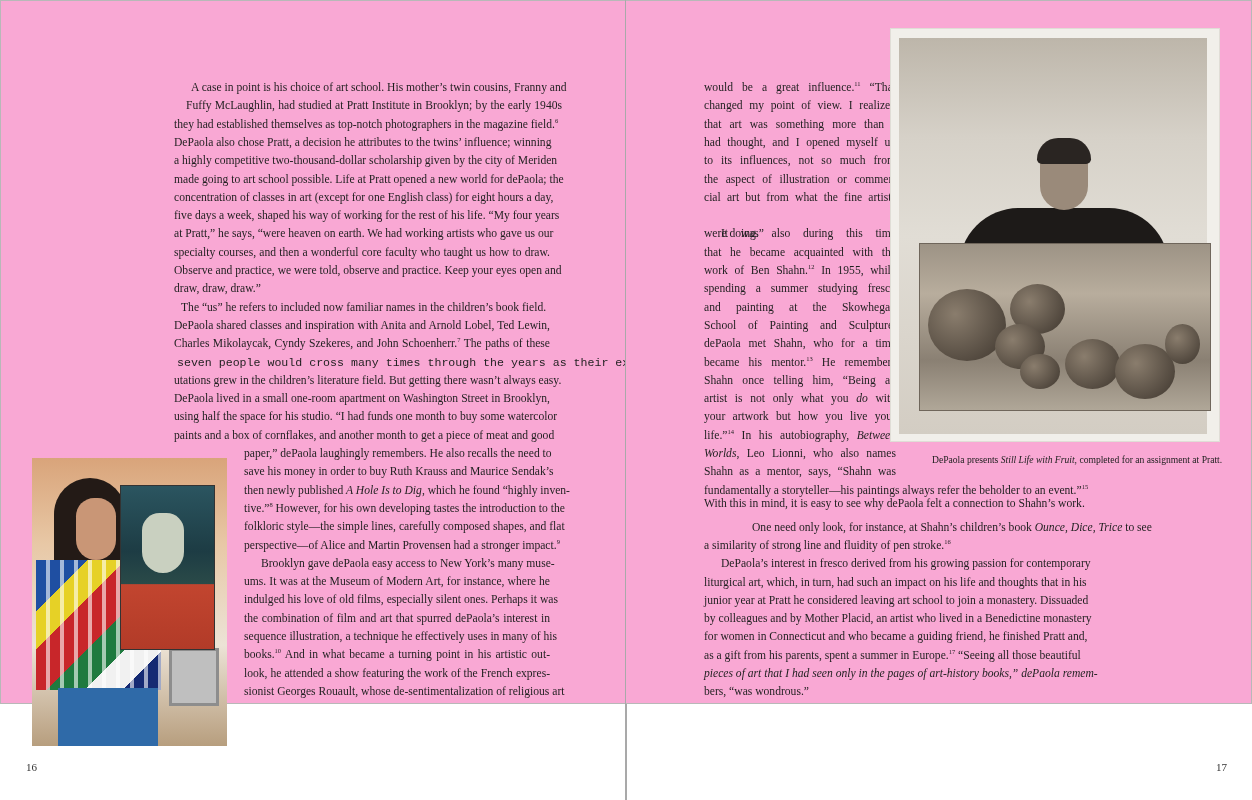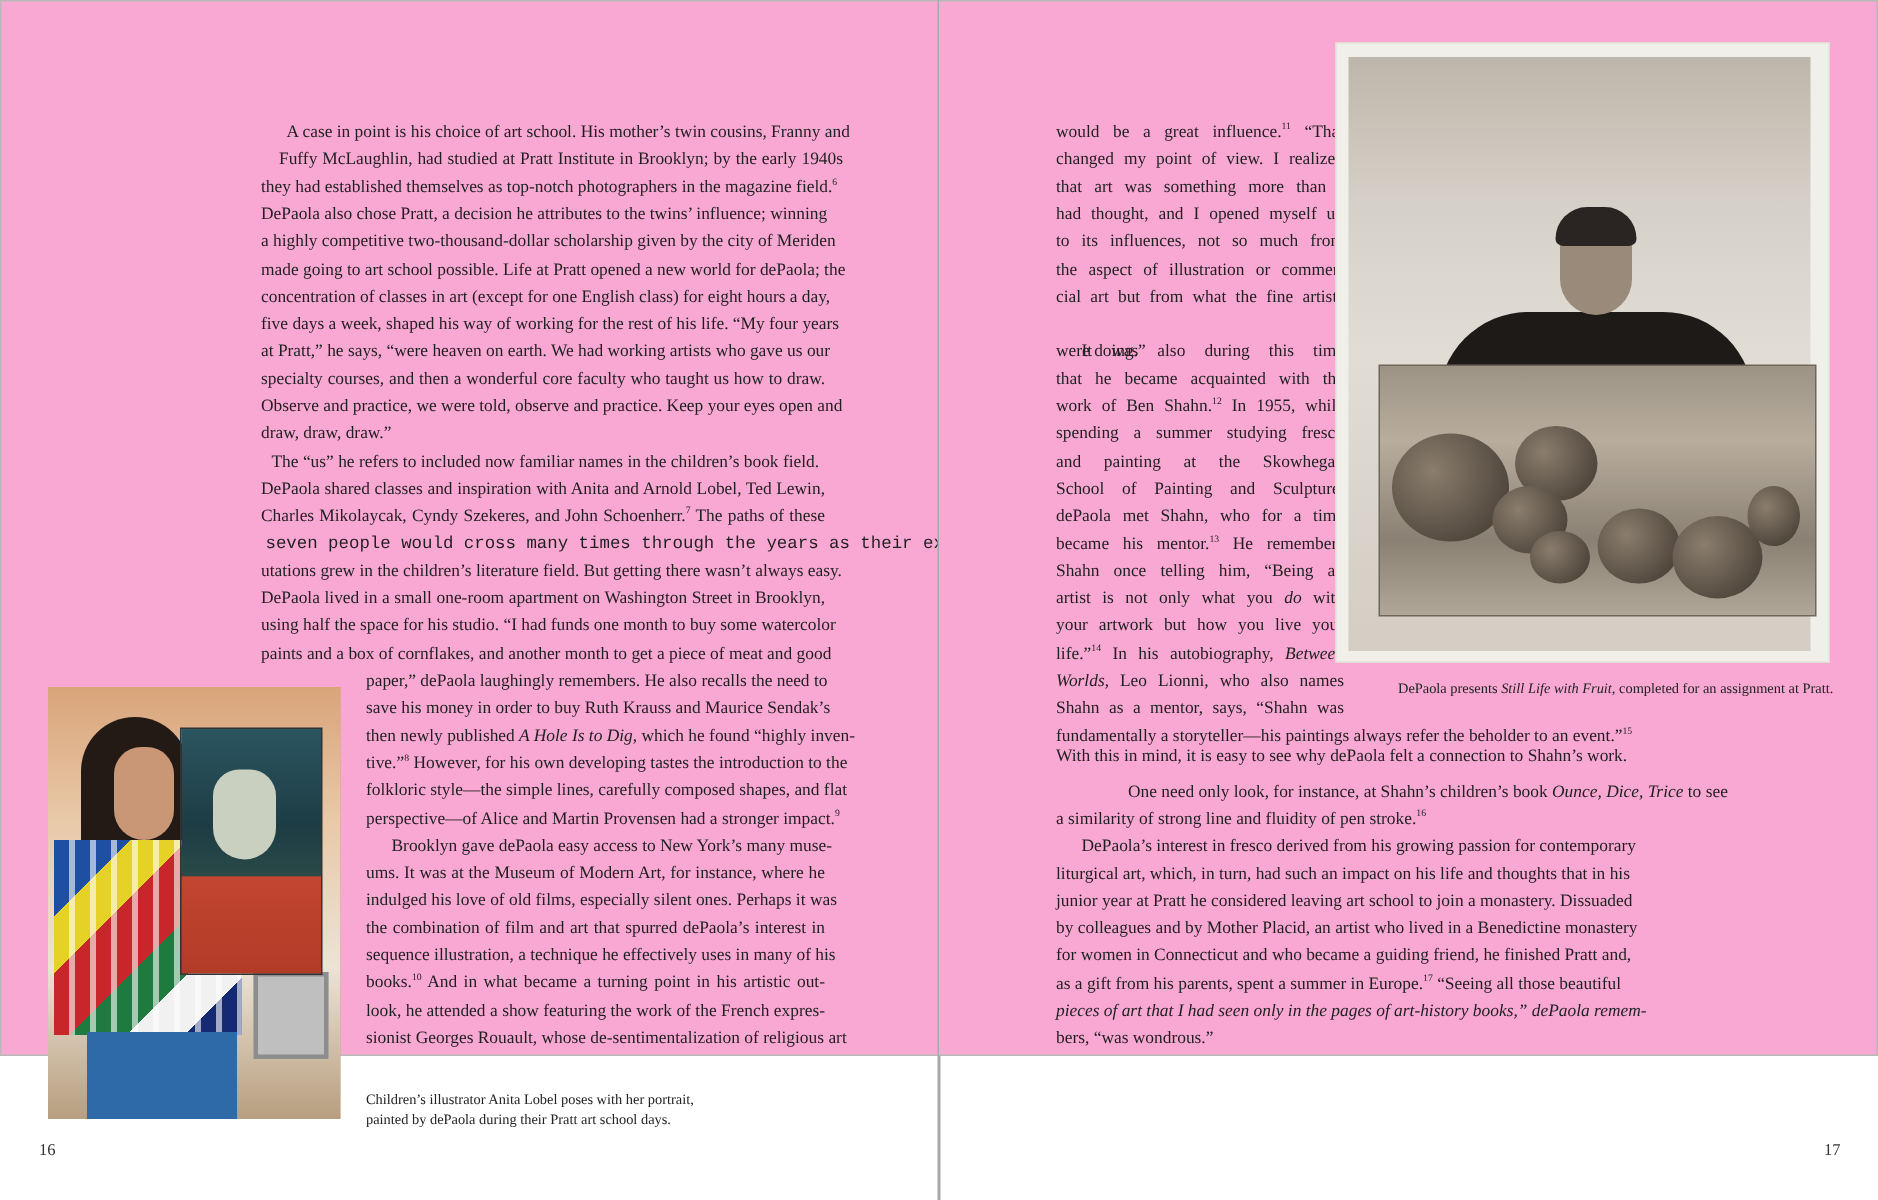--- a/index.html
+++ b/index.html
@@ -91,24 +91,20 @@
       <div class="wall"></div>
       <div class="frame"></div>
       <div class="hair"></div>
       <div class="face"></div>
       <div class="shirt"></div>
       <div class="jeans"></div>
       <div class="canvas"></div>
       <div class="canvas-face"></div>
     </div>
 
-    <div class="caption" style="left:243px; top:726px;">
-      <div>Children’s illustrator Anita Lobel poses with her portrait,</div>
-      <div>painted by dePaola during their Pratt art school days.</div>
-    </div>
 
     <div class="folio" style="left:25px; top:760px;">16</div>
   </div>
 
   <div class="gutter"></div>
 
   <div class="page page-right">
     <div id="right-narrow">
         <div class="line" style="left: 78px; top: 78px; width: 192px;"><span>would be a great influence.</span><sup>11</sup><span> “That</span></div>
         <div class="line" style="left: 78px; top: 96.3px; width: 192px;"><span>changed my point of view. I realized</span></div>

